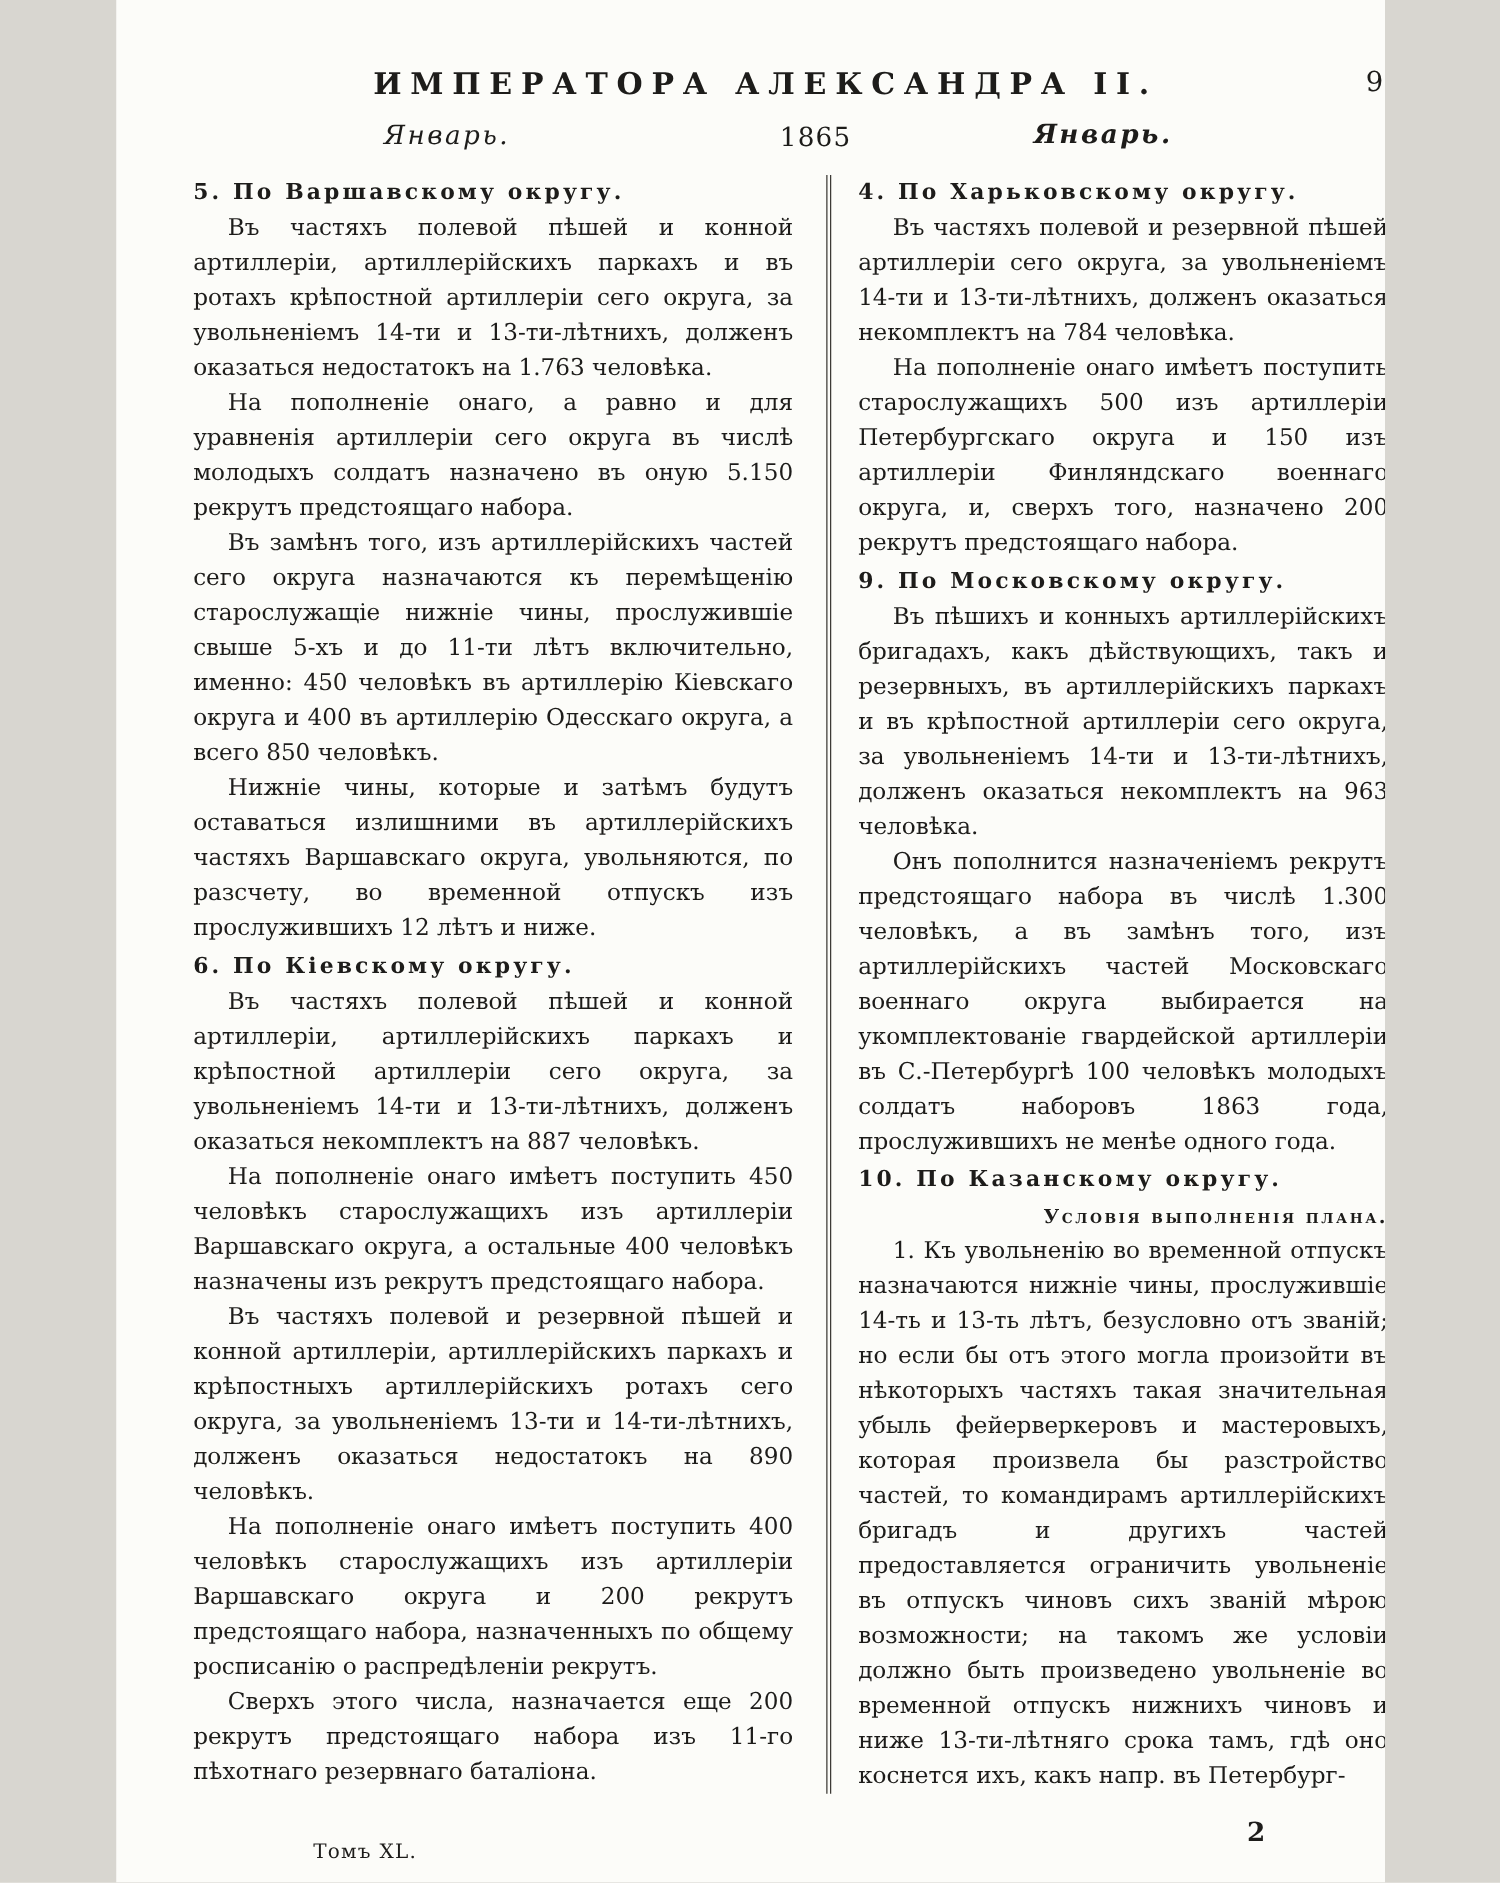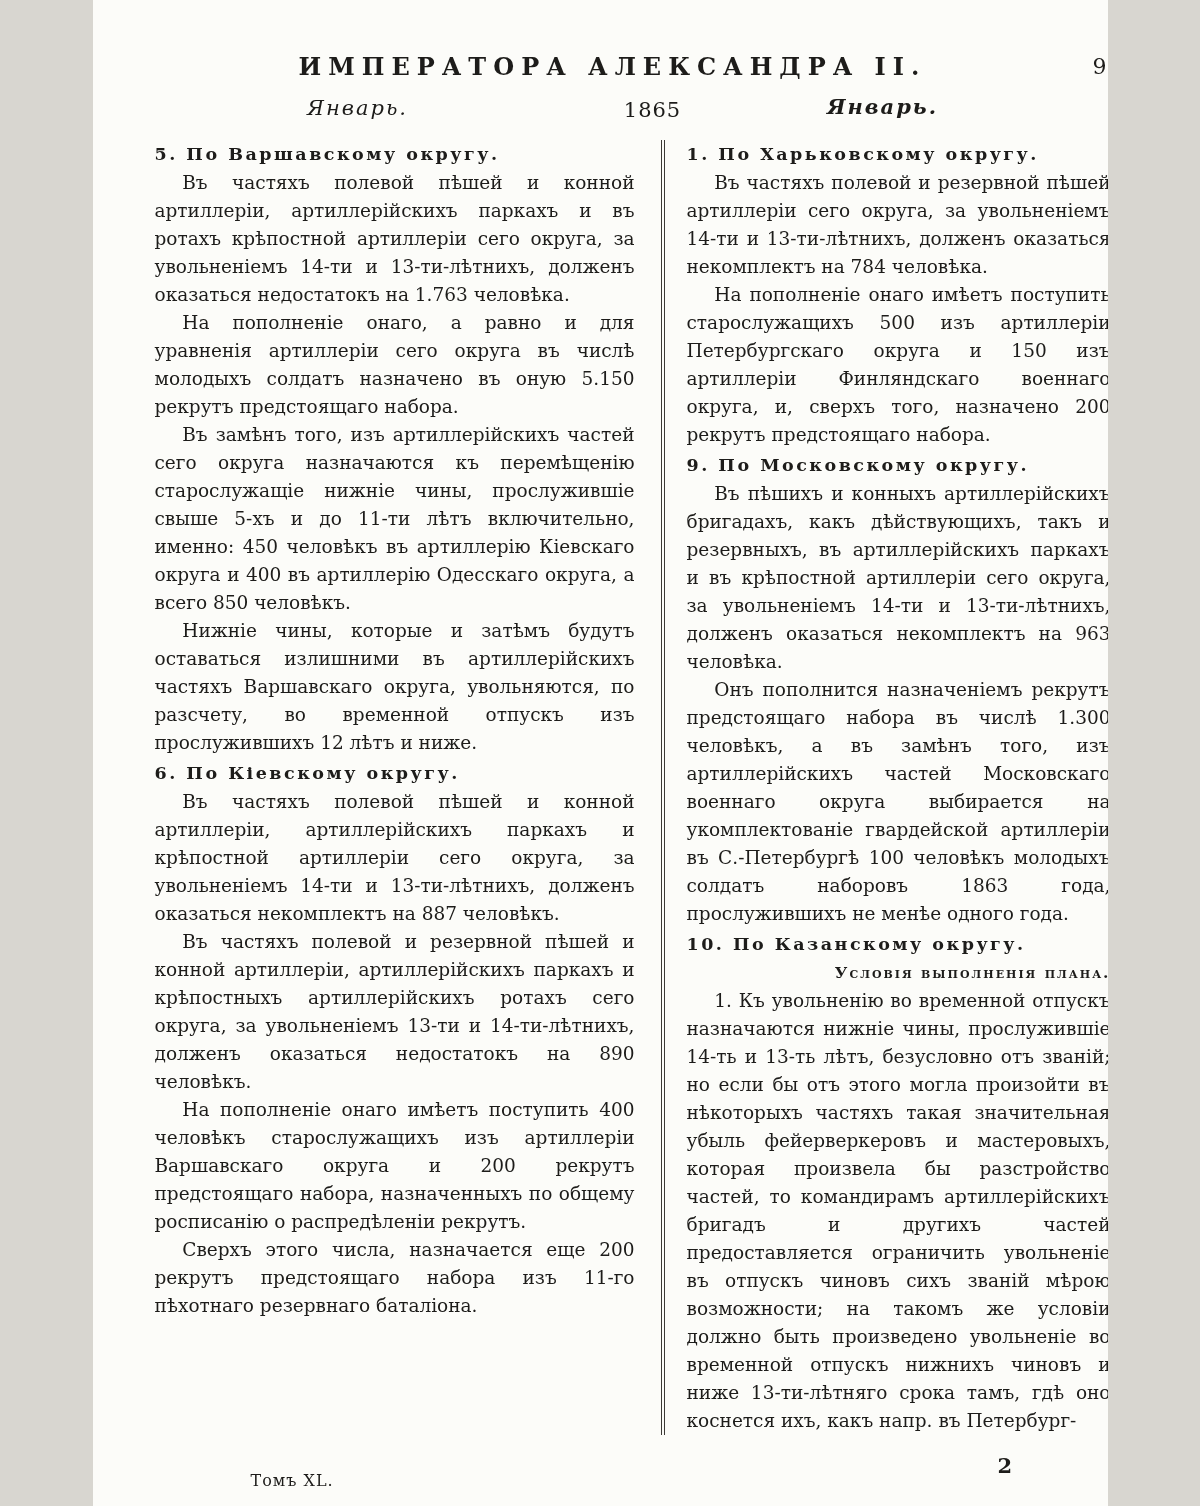--- a/index.html
+++ b/index.html
@@ -131,29 +131,30 @@
   <div class="columns">
 
     <div class="col col-left">
       <h3 class="sec-head">5. По Варшавскому округу.</h3>
       <p class="para">Въ частяхъ полевой пѣшей и конной артиллеріи, артиллерійскихъ паркахъ и въ ротахъ крѣпостной артиллеріи сего округа, за увольненіемъ 14-ти и 13-ти-лѣтнихъ, долженъ оказаться недостатокъ на 1.763 человѣка.</p>
       <p class="para">На пополненіе онаго, а равно и для уравненія артиллеріи сего округа въ числѣ молодыхъ солдатъ назначено въ оную 5.150 рекрутъ предстоящаго набора.</p>
       <p class="para">Въ замѣнъ того, изъ артиллерійскихъ частей сего округа назначаются къ перемѣщенію старослужащіе нижніе чины, прослужившіе свыше 5-хъ и до 11-ти лѣтъ включительно, именно: 450 человѣкъ въ артиллерію Кіевскаго округа и 400 въ артиллерію Одесскаго округа, а всего 850 человѣкъ.</p>
       <p class="para">Нижніе чины, которые и затѣмъ будутъ оставаться излишними въ артиллерійскихъ частяхъ Варшавскаго округа, увольняются, по разсчету, во временной отпускъ изъ прослужившихъ 12 лѣтъ и ниже.</p>
       <h3 class="sec-head">6. По Кіевскому округу.</h3>
       <p class="para">Въ частяхъ полевой пѣшей и конной артиллеріи, артиллерійскихъ паркахъ и крѣпостной артиллеріи сего округа, за увольненіемъ 14-ти и 13-ти-лѣтнихъ, долженъ оказаться некомплектъ на 887 человѣкъ.</p>
+      <p class="para">На пополненіе онаго имѣетъ поступить 450 человѣкъ старослужащихъ изъ артиллеріи Варшавскаго округа, а остальные 400 человѣкъ назначены изъ рекрутъ предстоящаго набора.</p>
       <p class="para">Въ частяхъ полевой и резервной пѣшей и конной артиллеріи, артиллерійскихъ паркахъ и крѣпостныхъ артиллерійскихъ ротахъ сего округа, за увольненіемъ 13-ти и 14-ти-лѣтнихъ, долженъ оказаться недостатокъ на 890 человѣкъ.</p>
       <p class="para">На пополненіе онаго имѣетъ поступить 400 человѣкъ старослужащихъ изъ артиллеріи Варшавскаго округа и 200 рекрутъ предстоящаго набора, назначенныхъ по общему росписанію о распредѣленіи рекрутъ.</p>
       <p class="para">Сверхъ этого числа, назначается еще 200 рекрутъ предстоящаго набора изъ 11-го пѣхотнаго резервнаго баталіона.</p>
     </div>
 
     <div class="divider"></div>
 
     <div class="col col-right">
-      <h3 class="sec-head">1. По Харьковскому округу.</h3>
+      <h3 class="sec-head">4. По Харьковскому округу.</h3>
       <p class="para">Въ частяхъ полевой и резервной пѣшей артиллеріи сего округа, за увольненіемъ 14-ти и 13-ти-лѣтнихъ, долженъ оказаться некомплектъ на 784 человѣка.</p>
       <p class="para">На пополненіе онаго имѣетъ поступить старослужащихъ 500 изъ артиллеріи Петербургскаго округа и 150 изъ артиллеріи Финляндскаго военнаго округа, и, сверхъ того, назначено 200 рекрутъ предстоящаго набора.</p>
       <h3 class="sec-head">9. По Московскому округу.</h3>
       <p class="para">Въ пѣшихъ и конныхъ артиллерійскихъ бригадахъ, какъ дѣйствующихъ, такъ и резервныхъ, въ артиллерійскихъ паркахъ и въ крѣпостной артиллеріи сего округа, за увольненіемъ 14-ти и 13-ти-лѣтнихъ, долженъ оказаться некомплектъ на 963 человѣка.</p>
       <p class="para">Онъ пополнится назначеніемъ рекрутъ предстоящаго набора въ числѣ 1.300 человѣкъ, а въ замѣнъ того, изъ артиллерійскихъ частей Московскаго военнаго округа выбирается на укомплектованіе гвардейской артиллеріи въ С.-Петербургѣ 100 человѣкъ молодыхъ солдатъ наборовъ 1863 года, прослужившихъ не менѣе одного года.</p>
       <h3 class="sec-head">10. По Казанскому округу.</h3>
       <h4 class="sub-head">Условія выполненія плана.</h4>
       <p class="para">1. Къ увольненію во временной отпускъ назначаются нижніе чины, прослужившіе 14-ть и 13-ть лѣтъ, безусловно отъ званій; но если бы отъ этого могла произойти въ нѣкоторыхъ частяхъ такая значительная убыль фейерверкеровъ и мастеровыхъ, которая произвела бы разстройство частей, то командирамъ артиллерійскихъ бригадъ и другихъ частей предоставляется ограничить увольненіе въ отпускъ чиновъ сихъ званій мѣрою возможности; на такомъ же условіи должно быть произведено увольненіе во временной отпускъ нижнихъ чиновъ и ниже 13-ти-лѣтняго срока тамъ, гдѣ оно коснется ихъ, какъ напр. въ Петербург-</p>
     </div>
 

